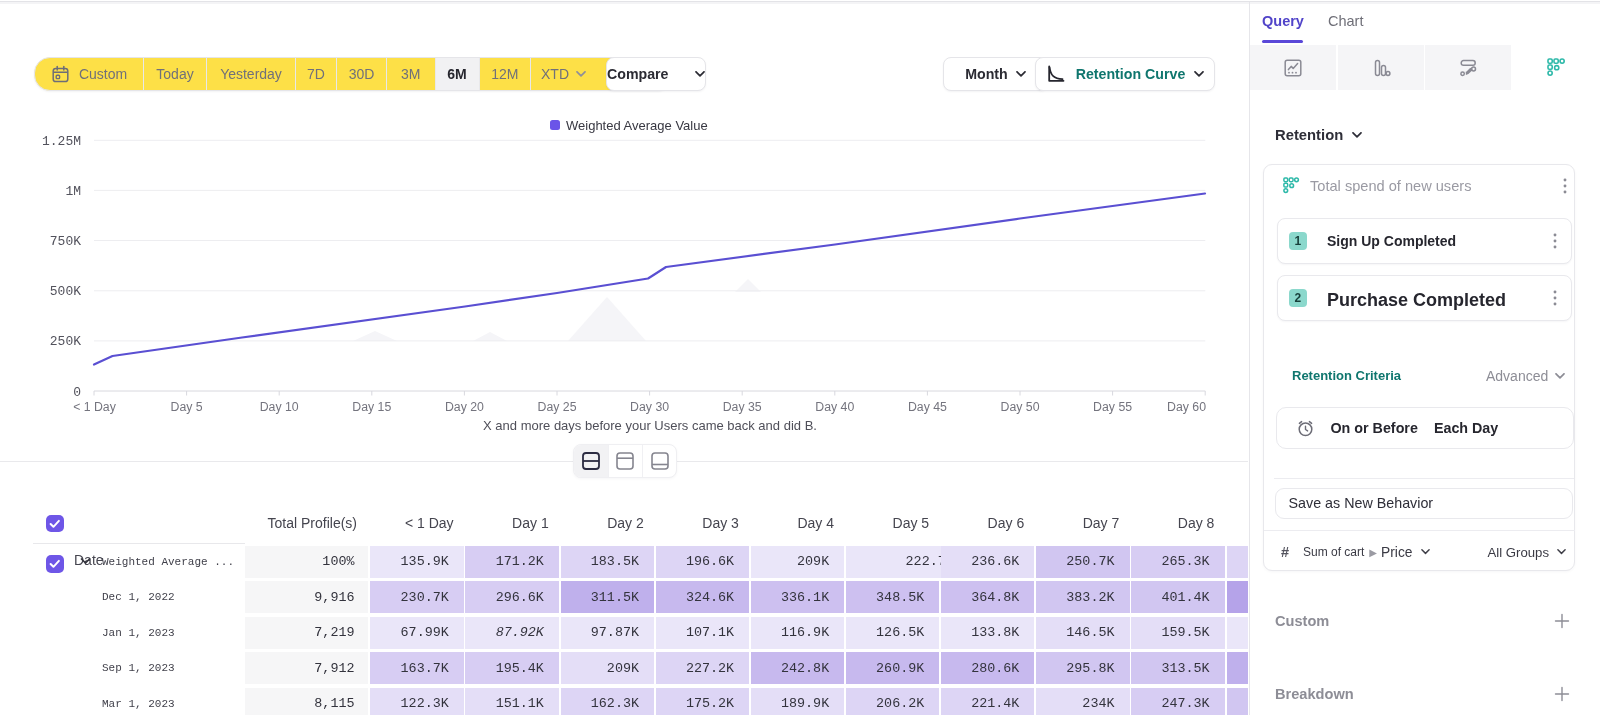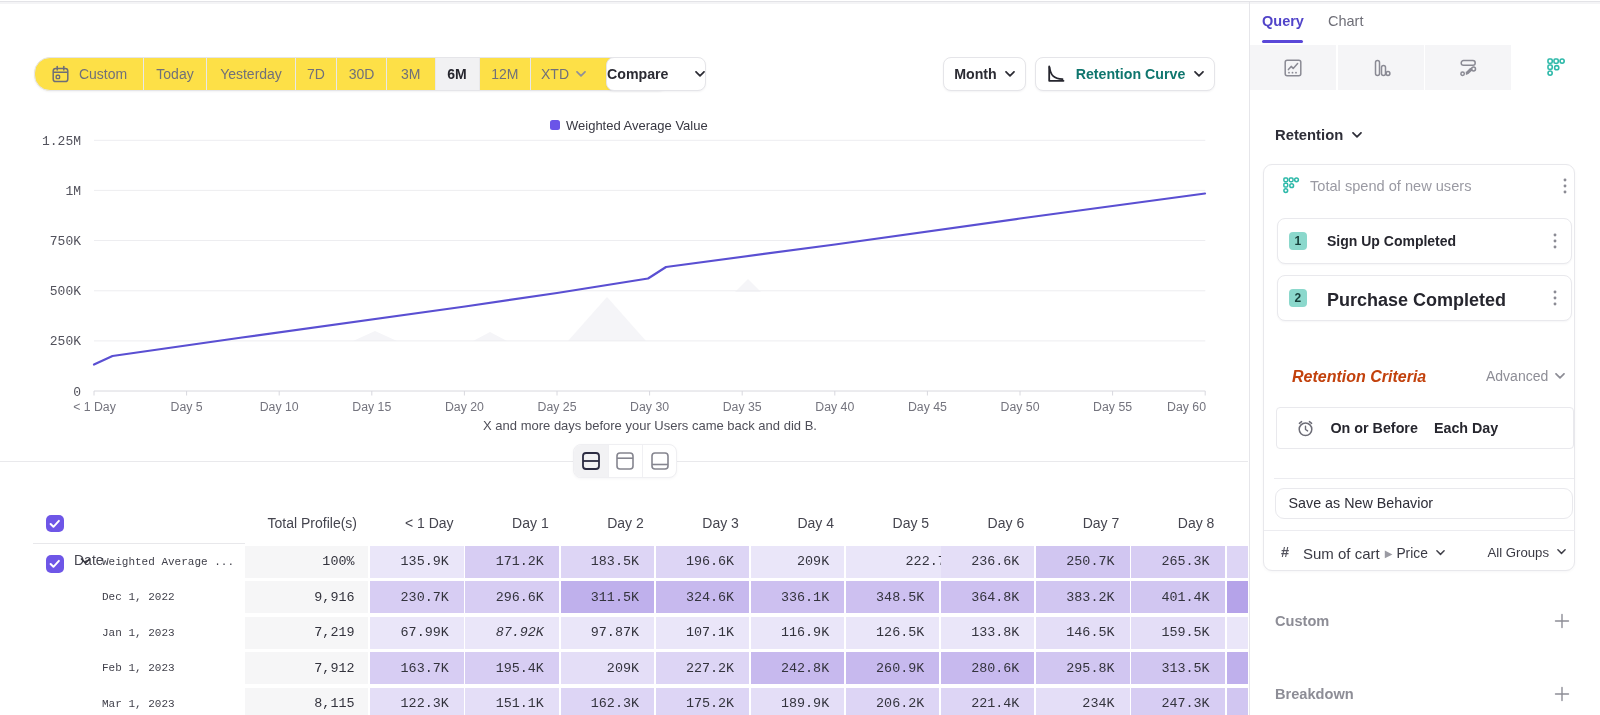--- a/index.html
+++ b/index.html
@@ -39,21 +39,21 @@
         <path d="M1 0.8 L5 4.8 L9 0.8" fill="none" stroke="#8f8f99" stroke-width="1.7" stroke-linecap="round" stroke-linejoin="round"></path>
       </svg>
     </div>
 </div>
 <div class="btn" style="left:606px;width:100px;justify-content:space-between;">
     <span style="font-size:14.2px;font-weight:700;color:#2b2b33;margin-right:9px;">Compare</span>
     <svg width="10" height="6" viewBox="0 0 10 6" style="display:block">
       <path d="M1 0.8 L5 4.8 L9 0.8" fill="none" stroke="#2b2b33" stroke-width="1.7" stroke-linecap="round" stroke-linejoin="round"></path>
     </svg>
   </div>
-<div class="btn" style="left:943px;width:83px;">
+<div class="btn" style="left:943px;width:105px;">
     <span style="font-size:14.2px;font-weight:700;color:#2b2b33;margin-right:8px;">Month</span>
     <svg width="10" height="6" viewBox="0 0 10 6" style="display:block">
       <path d="M1 0.8 L5 4.8 L9 0.8" fill="none" stroke="#2b2b33" stroke-width="1.7" stroke-linecap="round" stroke-linejoin="round"></path>
     </svg>
   </div>
 <div class="btn" style="left:1035px;width:180px;">
     <svg width="20" height="20" viewBox="0 0 20 20" style="margin-right:10px;display:block">
       <path d="M3.2 2.5 V16.8 H17.5" fill="none" stroke="#26262e" stroke-width="1.8" stroke-linecap="round" stroke-linejoin="round"></path>
       <path d="M3.6 3.5 C4.6 11.5 8 14.6 16.5 15.2" fill="none" stroke="#26262e" stroke-width="1.8" stroke-linecap="round"></path>
     </svg>
@@ -189,21 +189,21 @@
 <div class="cell" style="left:370.3px;top:616.5px;width:93.5px;background:#eae6f9;padding-right:15px;">67.99K</div>
 <div class="cell" style="left:465.4px;top:616.5px;width:93.5px;background:#eae6f9;padding-right:15px;font-style:italic;">87.92K</div>
 <div class="cell" style="left:560.5px;top:616.5px;width:93.5px;background:#eae6f9;padding-right:15px;">97.87K</div>
 <div class="cell" style="left:655.6px;top:616.5px;width:93.5px;background:#eae6f9;padding-right:15px;">107.1K</div>
 <div class="cell" style="left:750.7px;top:616.5px;width:93.5px;background:#eae6f9;padding-right:15px;">116.9K</div>
 <div class="cell" style="left:845.8px;top:616.5px;width:93.5px;background:#eae6f9;padding-right:15px;">126.5K</div>
 <div class="cell" style="left:940.9px;top:616.5px;width:93.5px;background:#eae6f9;padding-right:15px;">133.8K</div>
 <div class="cell" style="left:1036.0px;top:616.5px;width:93.5px;background:#e4def7;padding-right:15px;">146.5K</div>
 <div class="cell" style="left:1131.1px;top:616.5px;width:93.5px;background:#e4def7;padding-right:15px;">159.5K</div>
 <div class="cell" style="left:1227.4px;top:616.5px;width:20.3px;background:#eae6f9;"></div>
-<div class="datecell" style="left:102px;top:652px;">Feb 1, 2023</div>
+<div class="datecell" style="left:102px;top:652px;">Sep 1, 2023</div>
 <div class="cell" style="left:245px;top:652px;width:123px;background:#f6f6f7;padding-right:13.5px;">7,912</div>
 <div class="cell" style="left:370.3px;top:652px;width:93.5px;background:#d7cdf3;padding-right:15px;">163.7K</div>
 <div class="cell" style="left:465.4px;top:652px;width:93.5px;background:#d7cdf3;padding-right:15px;">195.4K</div>
 <div class="cell" style="left:560.5px;top:652px;width:93.5px;background:#e4def7;padding-right:15px;">209K</div>
 <div class="cell" style="left:655.6px;top:652px;width:93.5px;background:#ddd5f5;padding-right:15px;">227.2K</div>
 <div class="cell" style="left:750.7px;top:652px;width:93.5px;background:#c7b9ee;padding-right:15px;">242.8K</div>
 <div class="cell" style="left:845.8px;top:652px;width:93.5px;background:#c7b9ee;padding-right:15px;">260.9K</div>
 <div class="cell" style="left:940.9px;top:652px;width:93.5px;background:#c7b9ee;padding-right:15px;">280.6K</div>
 <div class="cell" style="left:1036.0px;top:652px;width:93.5px;background:#d1c6f1;padding-right:15px;">295.8K</div>
 <div class="cell" style="left:1131.1px;top:652px;width:93.5px;background:#d1c6f1;padding-right:15px;">313.5K</div>
@@ -290,47 +290,47 @@
     <circle cx="2" cy="14" r="1.45" fill="#8b8b94"></circle>
   </svg>
 <div class="abs" style="left:1277px;top:274.5px;width:295px;height:46px;border:1px solid #e9e9ed;border-radius:8px;background:#fff;box-shadow:0 1px 2px rgba(25,25,40,.04);"></div>
 <div class="abs" style="left:1289px;top:289.0px;width:17.5px;height:17.5px;background:#8bd8cc;border-radius:4px;display:flex;align-items:center;justify-content:center;font-size:12px;font-weight:700;color:#173f3a;">2</div>
 <div class="abs" style="left:1327px;top:290.0px;font-size:18px;font-weight:700;color:#26262e;">Purchase Completed</div>
 <svg class="abs" style="left:1553px;top:290.0px;" width="4" height="16" viewBox="0 0 4 16">
     <circle cx="2" cy="2" r="1.45" fill="#8b8b94"></circle>
     <circle cx="2" cy="8" r="1.45" fill="#8b8b94"></circle>
     <circle cx="2" cy="14" r="1.45" fill="#8b8b94"></circle>
   </svg>
-<div class="abs" style="left:1292px;top:367.5px;font-size:16px;font-weight:700;color:#c2410c;font-style:italic;">Retention Criteria</div>
+<div class="abs" style="left:1292px;top:367.5px;font-size:13px;font-weight:700;color:#0f766e;">Retention Criteria</div>
 <div class="abs" style="left:1486px;top:368px;display:flex;align-items:center;">
     <span style="font-size:14px;color:#8d8d96;margin-right:7px;">Advanced</span>
     <svg width="10" height="6" viewBox="0 0 10 6" style="display:block">
       <path d="M1 0.8 L5 4.8 L9 0.8" fill="none" stroke="#8d8d96" stroke-width="1.7" stroke-linecap="round" stroke-linejoin="round"></path>
     </svg>
   </div>
-<div class="abs" style="left:1275.5px;top:407px;width:298px;height:42px;border:1px solid #e9e9ed;border-radius:4px;background:#fff;display:flex;align-items:center;">
+<div class="abs" style="left:1275.5px;top:407px;width:298px;height:42px;border:1px solid #e9e9ed;border-radius:10px;background:#fff;display:flex;align-items:center;">
     <span style="margin-left:19px;">
       <svg width="19" height="19" viewBox="0 0 19 19" style="display:block">
         <circle cx="9.5" cy="10.3" r="6.3" fill="none" stroke="#6d6d77" stroke-width="1.5"></circle>
         <path d="M9.5 7.2 V10.5 L11.6 11.9" fill="none" stroke="#6d6d77" stroke-width="1.4" stroke-linecap="round" stroke-linejoin="round"></path>
         <path d="M3.4 4.4 L5.6 2.6" fill="none" stroke="#6d6d77" stroke-width="1.5" stroke-linecap="round"></path>
         <path d="M15.6 4.4 L13.4 2.6" fill="none" stroke="#6d6d77" stroke-width="1.5" stroke-linecap="round"></path>
       </svg>
     </span>
     <span style="margin-left:16px;font-size:14.3px;font-weight:700;color:#26262e;">On or Before</span>
     <span style="margin-left:16px;font-size:14.3px;font-weight:700;color:#26262e;">Each Day</span>
   </div>
 <div class="abs" style="left:1274px;top:478px;width:300px;height:1px;background:#ececf0;"></div>
 <div class="abs" style="left:1274.5px;top:487.5px;width:298px;height:31px;border:1px solid #e9e9ed;border-radius:9px;background:#fff;display:flex;align-items:center;">
     <span style="margin-left:13px;font-size:14.3px;color:#2e2e38;">Save as New Behavior</span>
   </div>
 <div class="abs" style="left:1263.5px;top:530px;width:311px;height:1px;background:#ececf0;"></div>
 <div class="abs" style="left:1281px;top:544px;font-size:14.5px;font-weight:700;color:#55555f;">#</div>
 <div class="abs" style="left:1303px;top:544.5px;display:flex;align-items:center;">
-    <span style="font-size:15px;color:#3a3a44;">Sum of cart</span>
+    <span style="font-size:12px;color:#3a3a44;">Sum of cart</span>
     <span style="font-size:10px;color:#9b9ba3;margin:1px 4px 0 5px;">▶</span>
     <span style="font-size:13.8px;color:#3a3a44;margin-right:8px;">Price</span>
     <svg width="9" height="5.5" viewBox="0 0 10 6" style="display:block">
       <path d="M1 0.8 L5 4.8 L9 0.8" fill="none" stroke="#3f3f48" stroke-width="1.6" stroke-linecap="round" stroke-linejoin="round"></path>
     </svg>
   </div>
 <div class="abs" style="right:34px;top:544.5px;display:flex;align-items:center;">
     <span style="font-size:13.2px;color:#3a3a44;margin-right:8px;">All Groups</span>
     <svg width="9" height="5.5" viewBox="0 0 10 6" style="display:block">
       <path d="M1 0.8 L5 4.8 L9 0.8" fill="none" stroke="#3f3f48" stroke-width="1.6" stroke-linecap="round" stroke-linejoin="round"></path>

